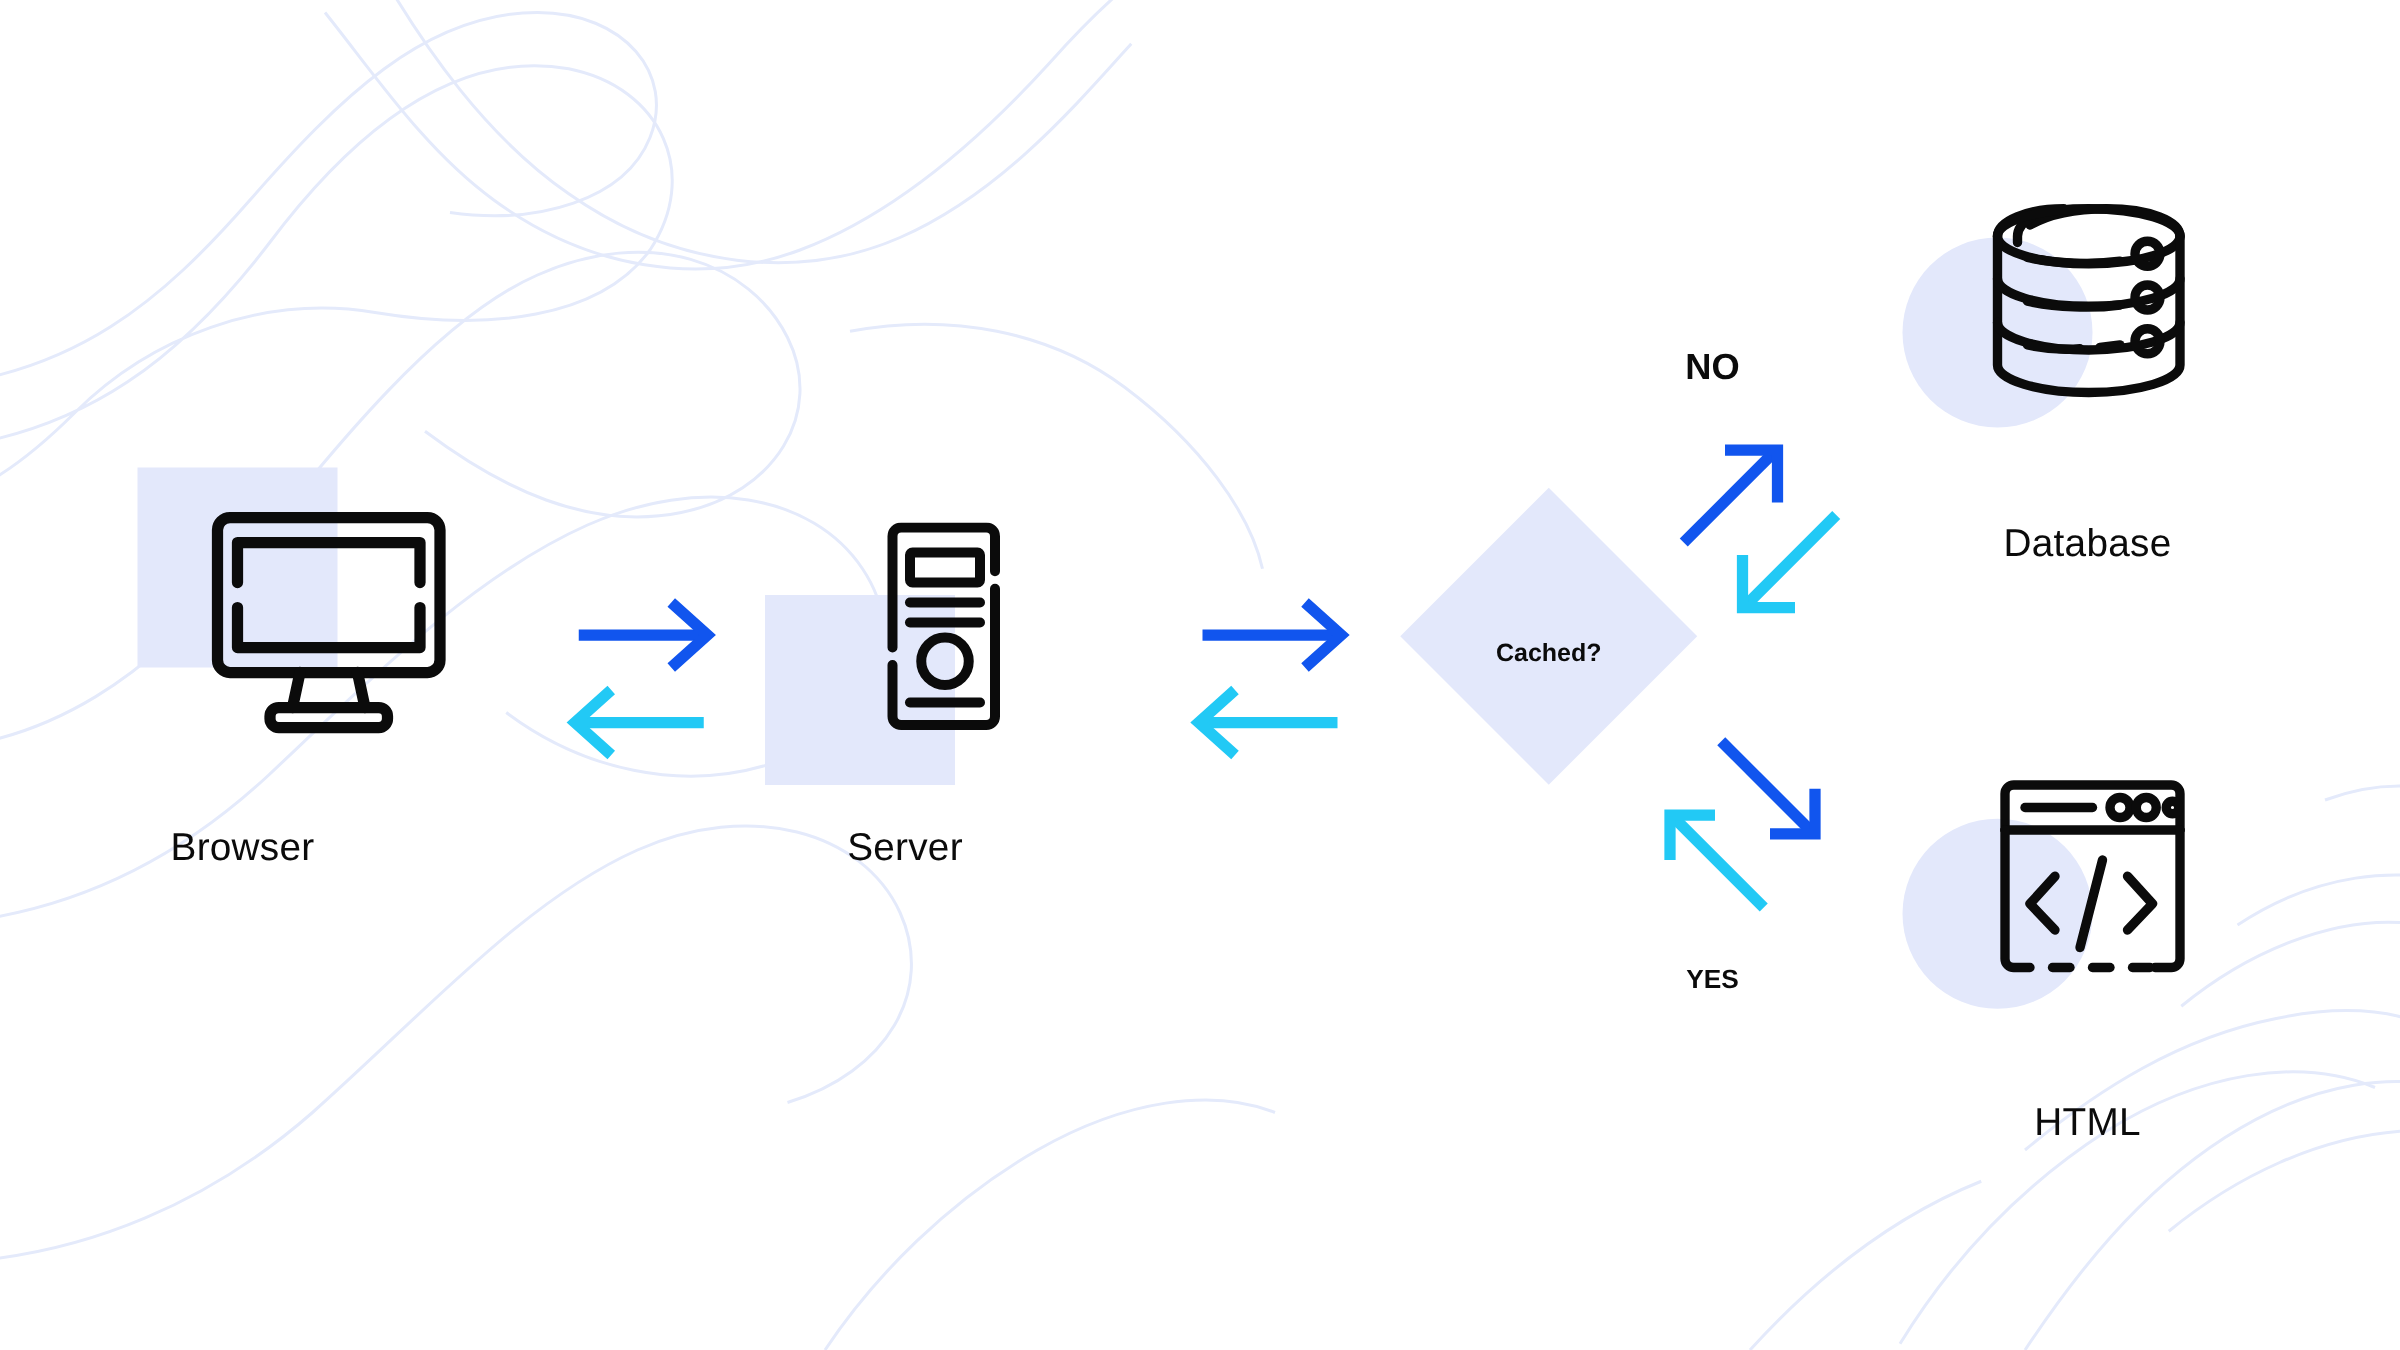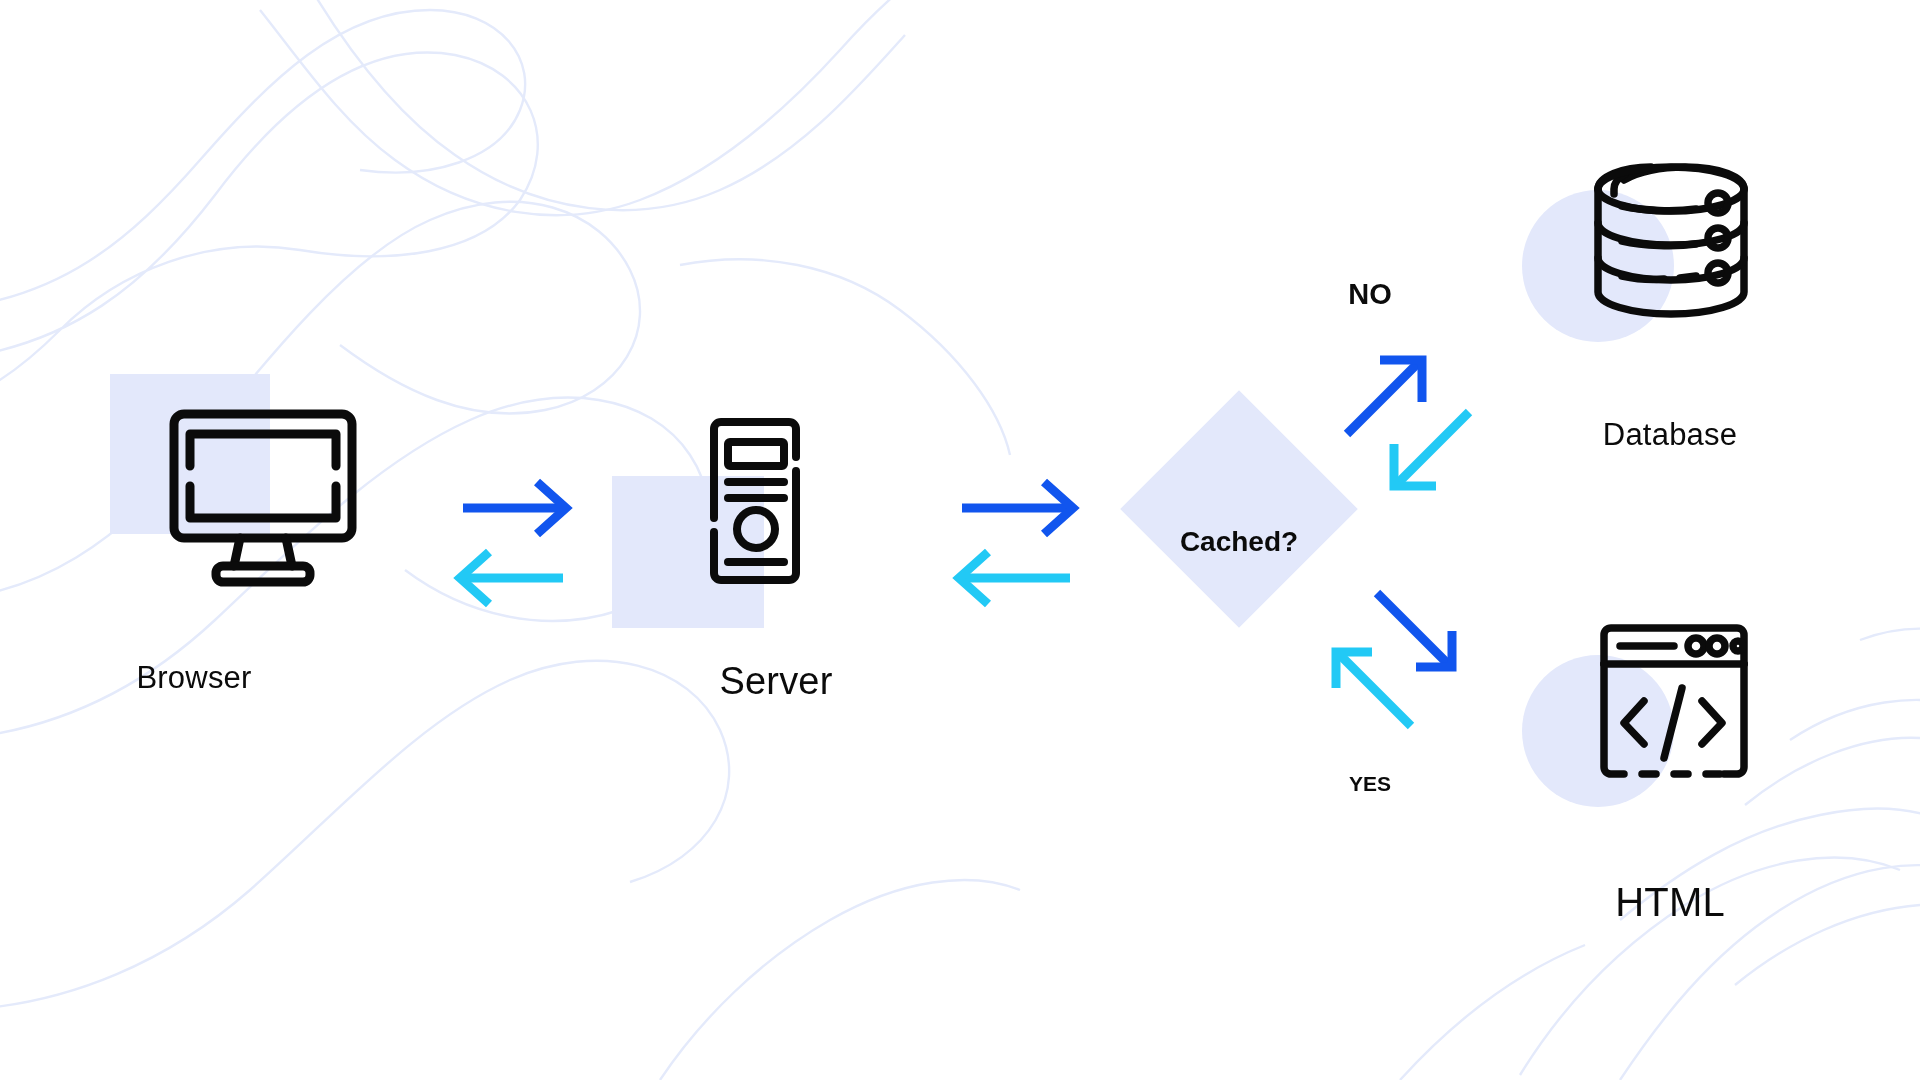--- a/index.html
+++ b/index.html
@@ -129,26 +129,26 @@
         <path d="M88 39 L88 11 C 88 7 85 4 81 4 L 13 4 C 9 4 6 7 6 11 L 6 100"></path>
         <path d="M88 53 L88 155 C 88 159 85 162 81 162 L 13 162 C 9 162 6 159 6 155 L 6 114"></path>
         <rect x="20" y="24" width="56" height="24" rx="2"></rect>
         <path d="M20 64 L76 64"></path>
         <path d="M20 80 L76 80"></path>
         <circle cx="48" cy="111" r="19"></circle>
         <path d="M20 144 L76 144"></path>
       </g>
     </svg>
 
-    <div class="node-label" style="left:656px; top:660px; width:240px; font-size:38px;">Server</div>
+    <div class="node-label" style="left:604px; top:660px; width:240px; font-size:31px;">Server</div>
   </div>
 
   <div class="node" style="left:0; top:0;">
     <div class="diamond" style="left:1155px; top:425px; width:168px; height:168px;"></div>
-    <div class="diamond-text" style="left:1119px; top:526px; width:240px; font-size:28px;text-align:center;">Cached?</div>
+    <div class="diamond-text" style="left:1119px; top:512px; width:240px; font-size:20px;text-align:center;">Cached?</div>
   </div>
 
   <div class="node" style="left:0; top:0;">
     <div class="accent-circle" style="left:1522px; top:190px; width:152px; height:152px;"></div>
 
     <svg class="icon-svg" style="left:1592px; top:158px;" width="158" height="165" viewBox="0 0 158 165" xmlns="http://www.w3.org/2000/svg">
       <g fill="none" stroke="#0b0b0b" stroke-width="7.5" stroke-linecap="round" stroke-linejoin="round">
         <path d="M32 22 C 46 14 68 9 93 9 C 128 9 152 19 152 31"></path>
         <path d="M22 36 L22 31 C 22 25 26 20 33 16"></path>
         <path d="M6 31 C 6 19 30 9 59 9"></path>
@@ -184,21 +184,21 @@
         <path d="M22 24 L76 24"></path>
         <circle cx="98" cy="24" r="8"></circle>
         <circle cx="119" cy="24" r="8"></circle>
         <circle cx="140" cy="24" r="5"></circle>
         <path d="M46 79 L26 101 L46 122"></path>
         <path d="M104 79 L124 101 L104 122"></path>
         <path d="M84 66 L66 136"></path>
       </g>
     </svg>
 
-    <div class="node-label" style="left:1565px; top:880px; width:210px; font-size:40px;">HTML</div>
+    <div class="node-label" style="left:1565px; top:880px; width:210px; font-size:31px;">HTML</div>
   </div>
 
   <svg class="arrow-layer" viewBox="0 0 1920 1080" xmlns="http://www.w3.org/2000/svg">
 
     <g stroke="#1155EE" stroke-width="9" fill="none" stroke-linecap="butt" stroke-linejoin="miter">
       <path d="M463 508 L563 508"></path>
       <path d="M537 482 L566 508 L537 534"></path>
     </g>
 
     <g stroke="#22C9F5" stroke-width="9" fill="none" stroke-linecap="butt" stroke-linejoin="miter">

